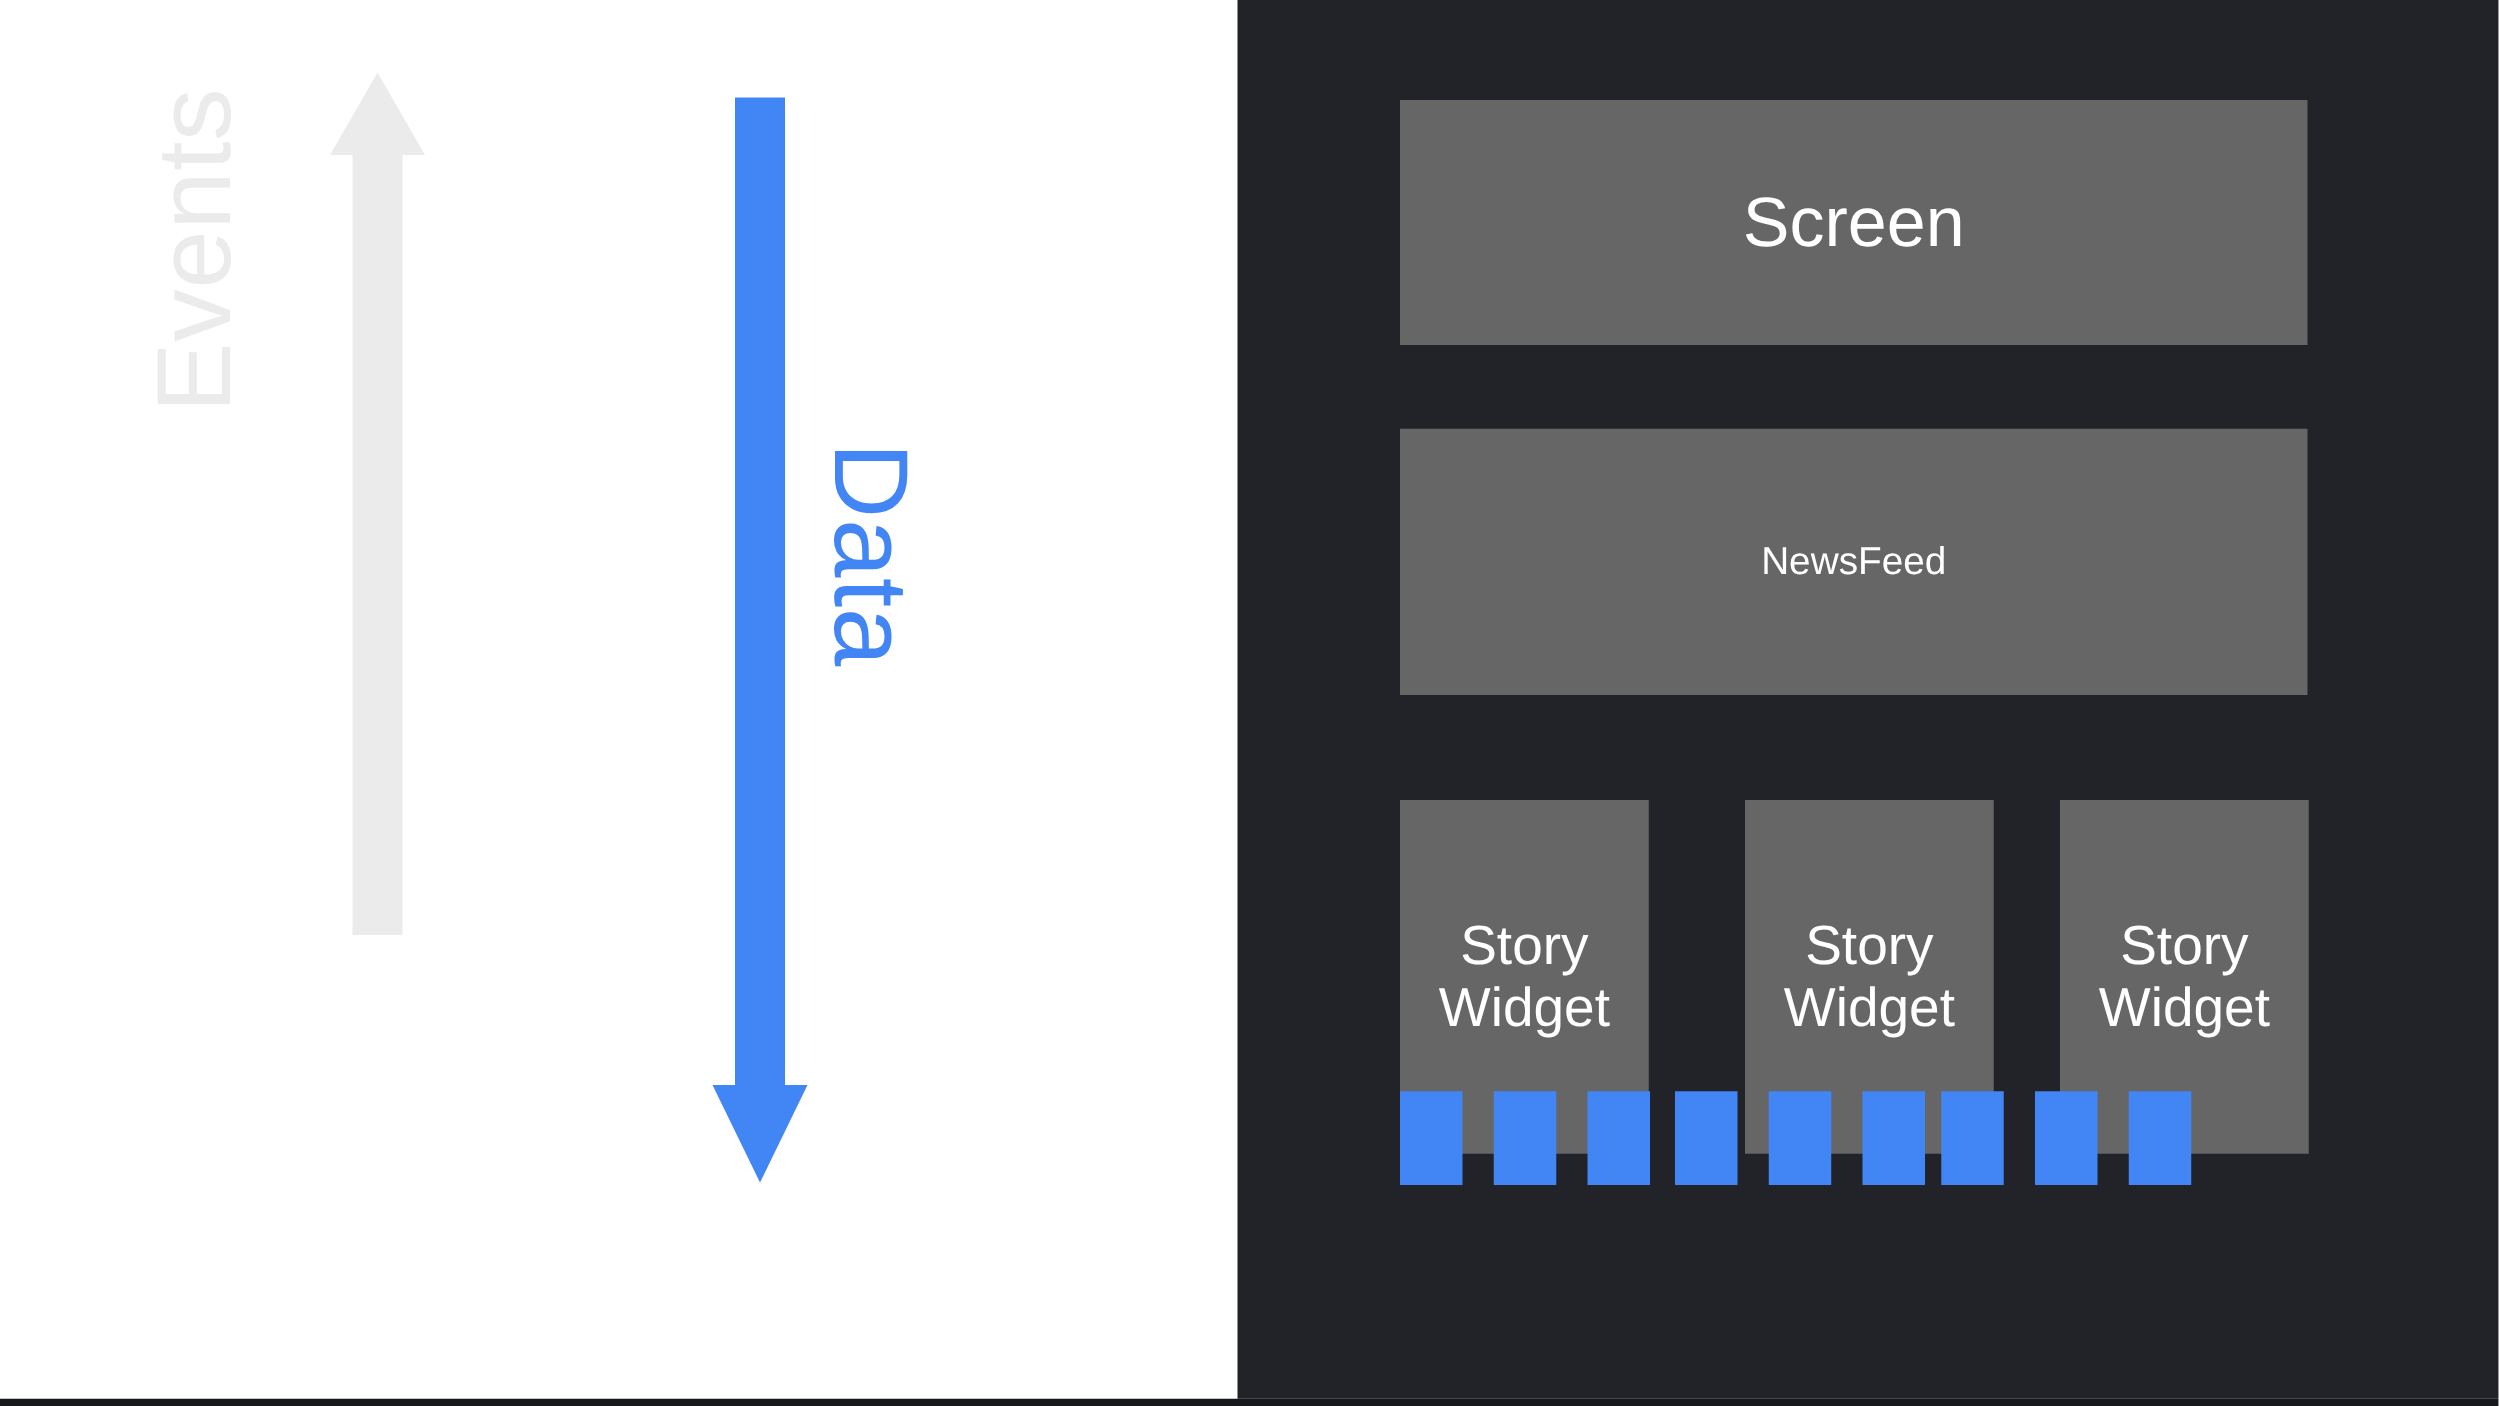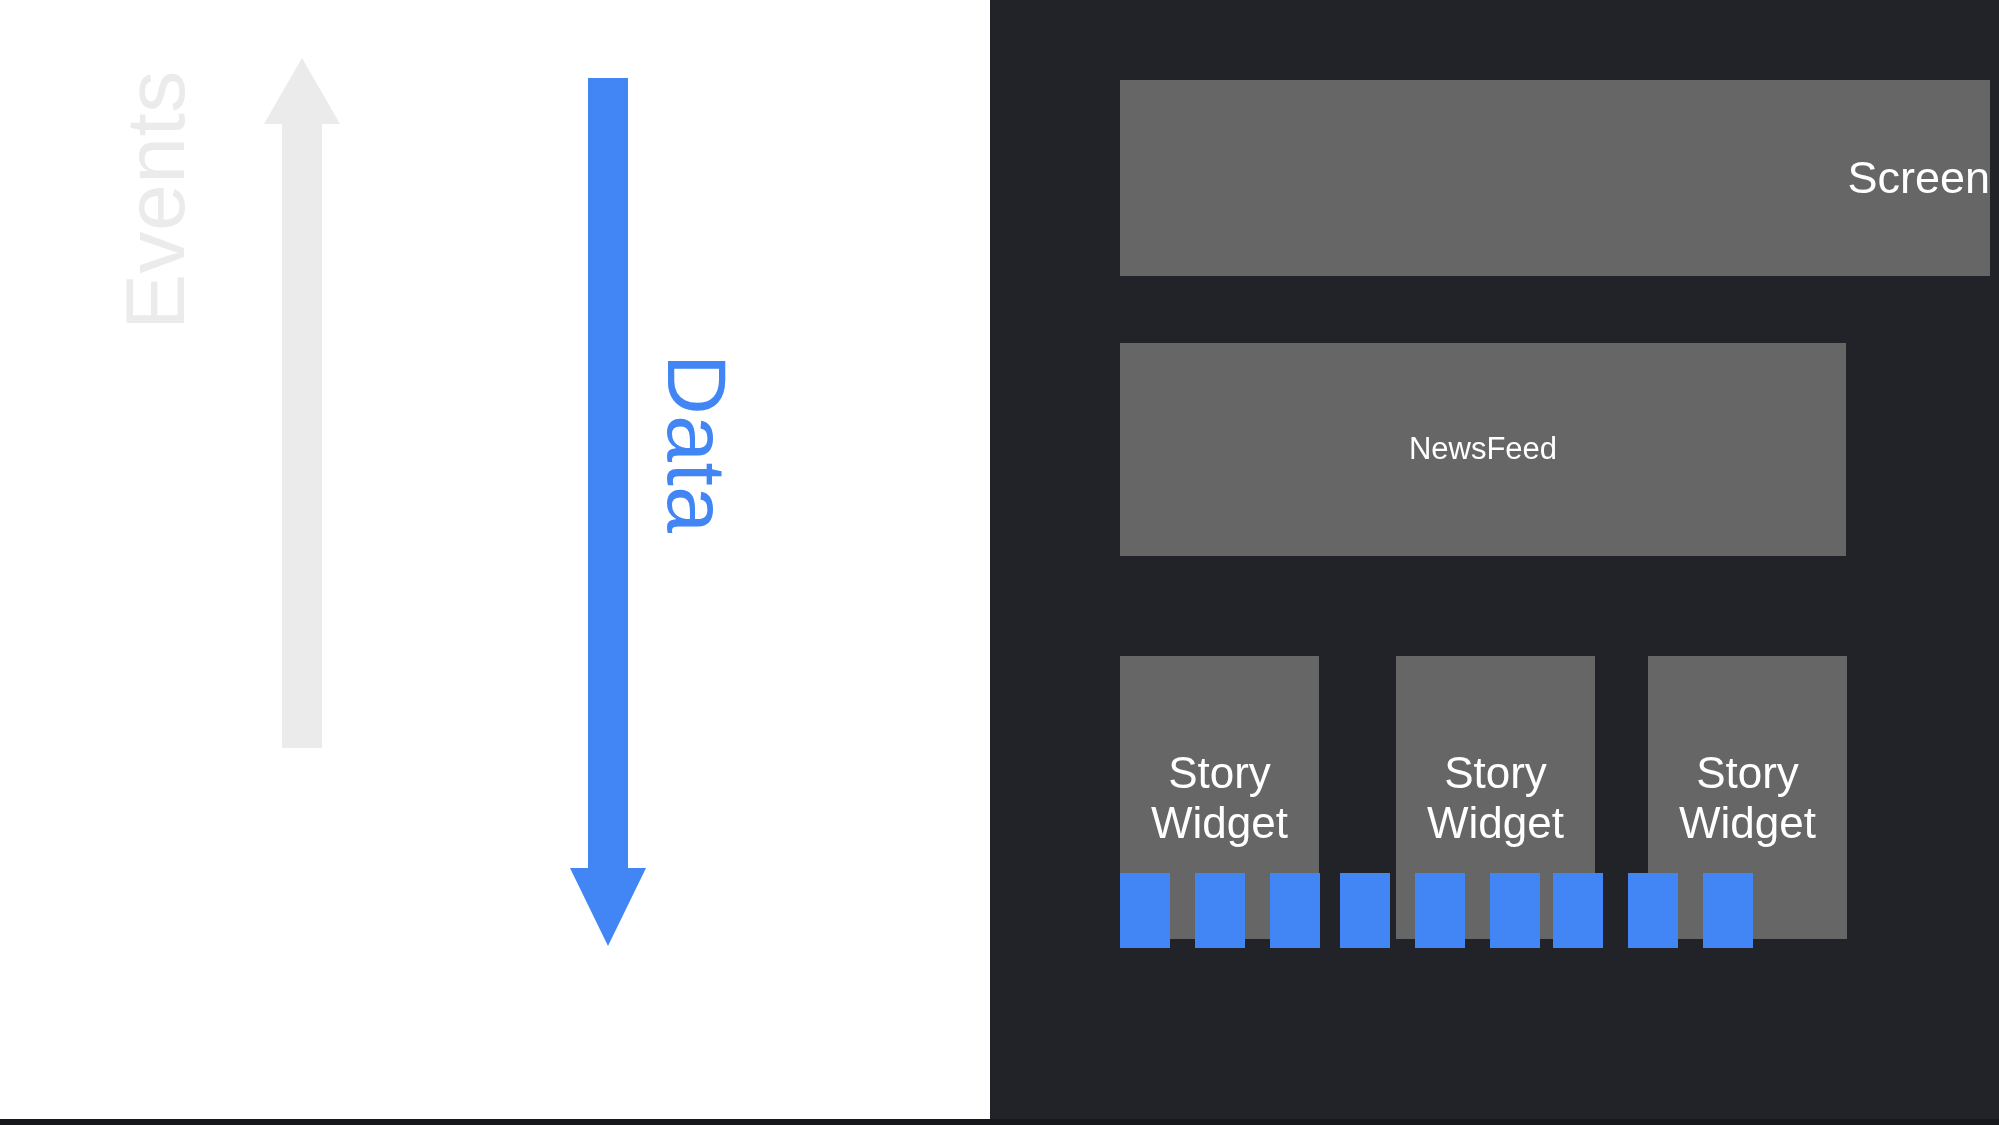--- a/index.html
+++ b/index.html
@@ -71,32 +71,31 @@
     color: #ffffff;
     display: flex;
     align-items: center;
     justify-content: center;
     text-align: center;
     line-height: 1.12;
   }
 
   #box-screen {
     left: 130px; top: 80px;
-    width: 870px; height: 196px;
-    font-size: 45px;
-    justify-content: flex-end;
+    width: 726px; height: 196px;
+    font-size: 56px;
   }
   #box-newsfeed {
     left: 130px; top: 343px;
     width: 726px; height: 213px;
     font-size: 31px;
   }
 
   .story-widget {
-    top: 656px;
+    top: 640px;
     width: 199px;
     height: 283px;
     font-size: 44px;
   }
   #story-widget-0 { left: 130px; }
   #story-widget-1 { left: 406px; }
   #story-widget-2 { left: 658px; }
 
   .leaf-row {
     position: absolute;

